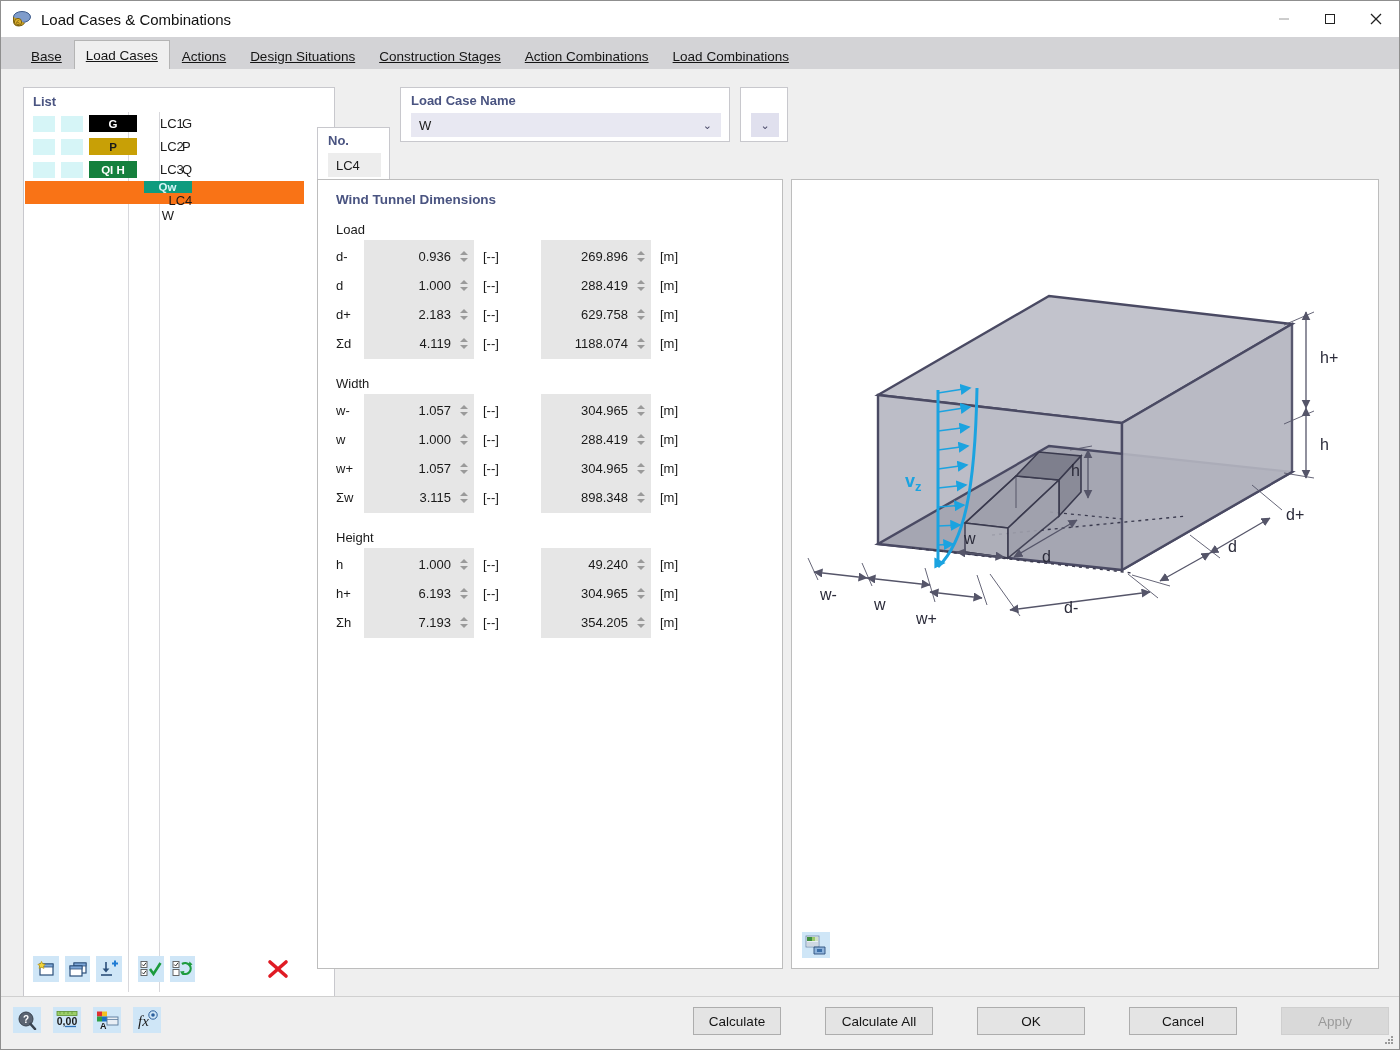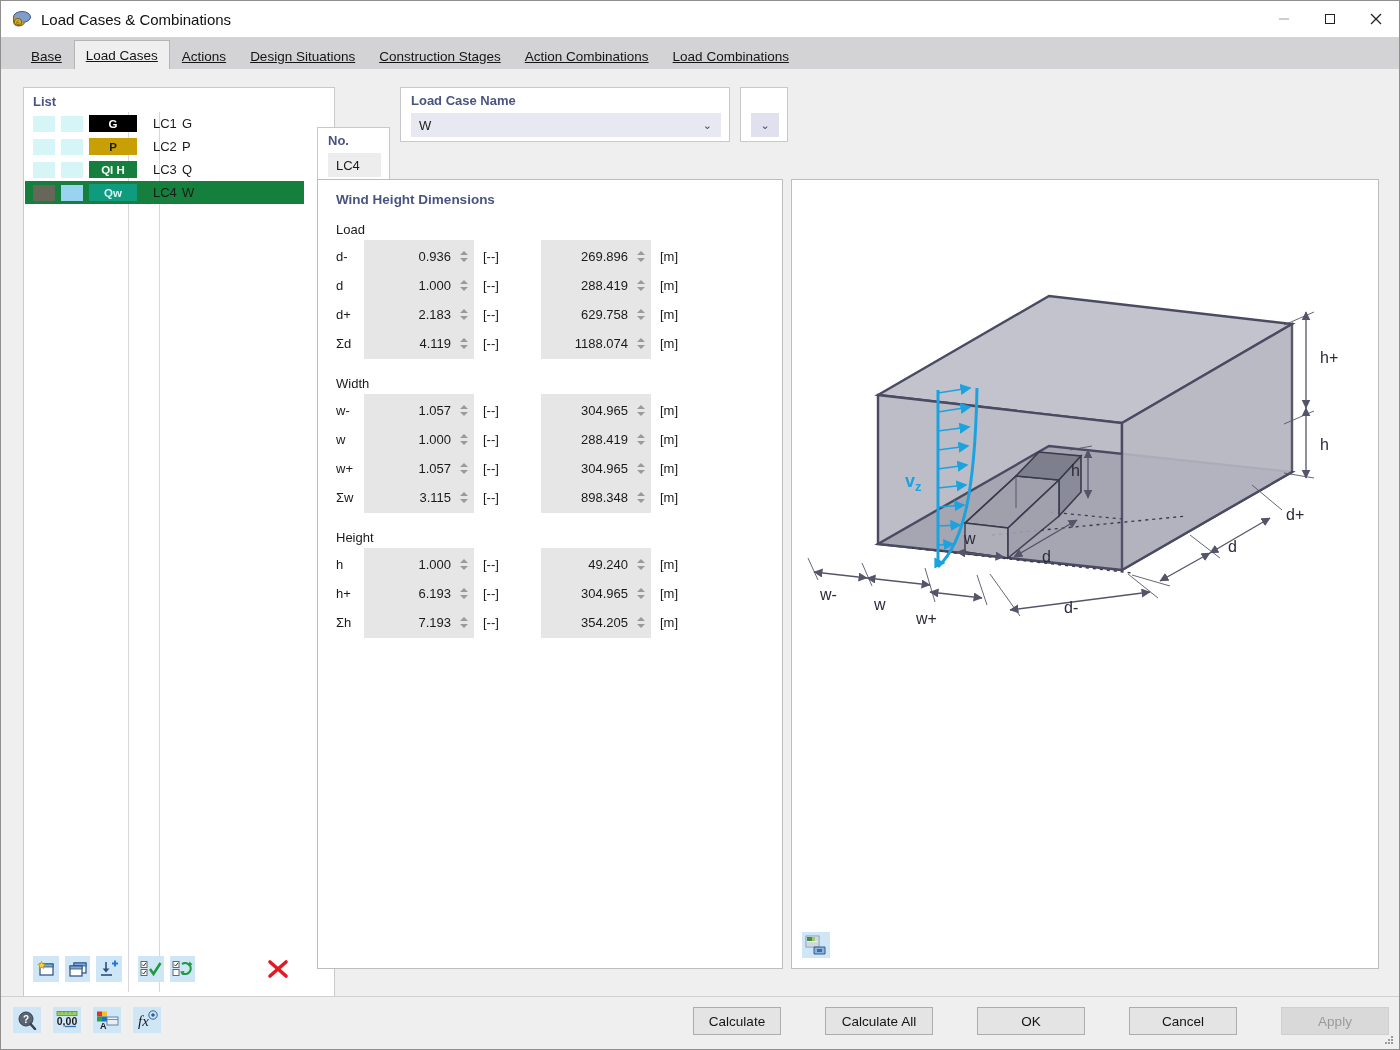--- a/index.html
+++ b/index.html
@@ -67,29 +67,29 @@
   }
   .list-title {
     position: absolute; left: 9px; top: 6px;
     font-size: 13px; font-weight: bold; color: #4a5481;
   }
   .list-rows { position: absolute; left: 1px; top: 24px; width: 279px; }
   .lrow {
     display: flex; align-items: center; height: 23px;
     position: relative;
   }
-  .lrow.sel { background: #15803d; }
+  .lrow.sel { background: #f97316; flex-direction: column; }
   .swatch { width: 22px; height: 16px; margin-left: 8px; }
   .swatch2 { width: 22px; height: 16px; margin-left: 6px; }
   .tagbox {
     width: 48px; height: 17px; margin-left: 6px;
     display: flex; align-items: center; justify-content: center;
     font-size: 11.5px; font-weight: bold; color: #ffffff;
   }
-  .lc-no { width: 38px; text-align: left; padding-left: 16px; font-size: 13px; }
+  .lc-no { width: 38px; text-align: left; padding-left: 23px; font-size: 13px; }
   .lc-name { padding-left: 7px; font-size: 13px; }
   .vline { position: absolute; top: 24px; width: 1px; background: #d8d8dc; }
   .vline.a { left: 104px; height: 880px; }
   .vline.b { left: 135px; height: 880px; }
 
   .list-toolbar {
     position: absolute; left: 9px; bottom: 60px; width: 264px; height: 28px;
     display: flex; align-items: center;
   }
   .tbtn {
@@ -381,21 +381,21 @@
 
       <div class="hdrbox" style="left:423px; top:0; width:48px;">
         <div class="only-arrow">
           <span>⌄</span>
         </div>
       </div>
 
 
 
       <div class="content-left">
-        <div class="section-title">Wind Height Dimensions</div>
+        <div class="section-title">Wind Tunnel Dimensions</div>
 
         <div class="group-label" style="top:42px;">Load</div>
 
         <div class="frow" style="top:64px;">
           <span class="fsym">d-</span>
           <span class="numfield">
             <span class="val">0.936</span>
             <span class="spin">
                 <span class="up"></span>
                 <span class="dn"></span>

